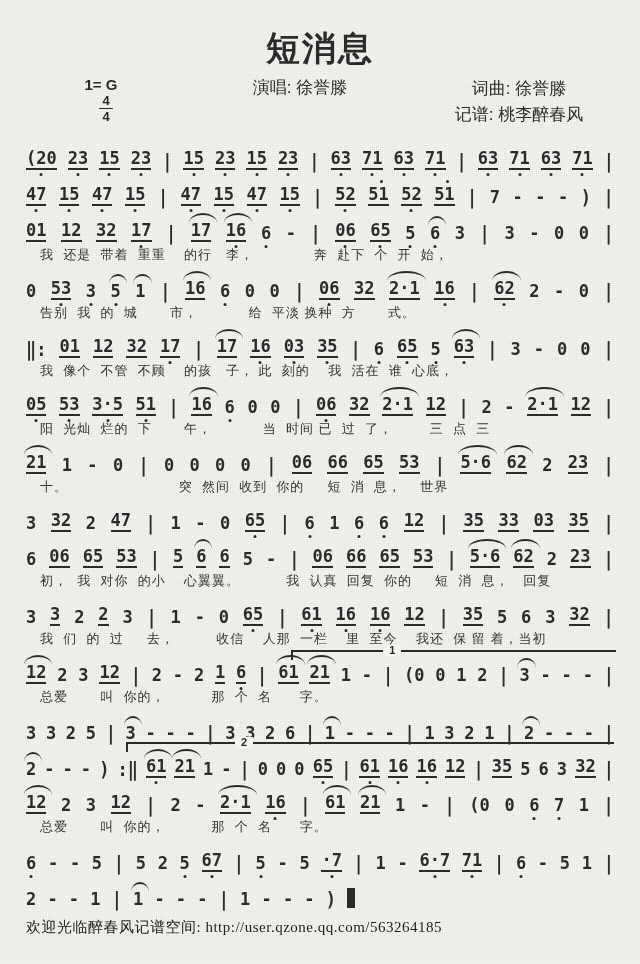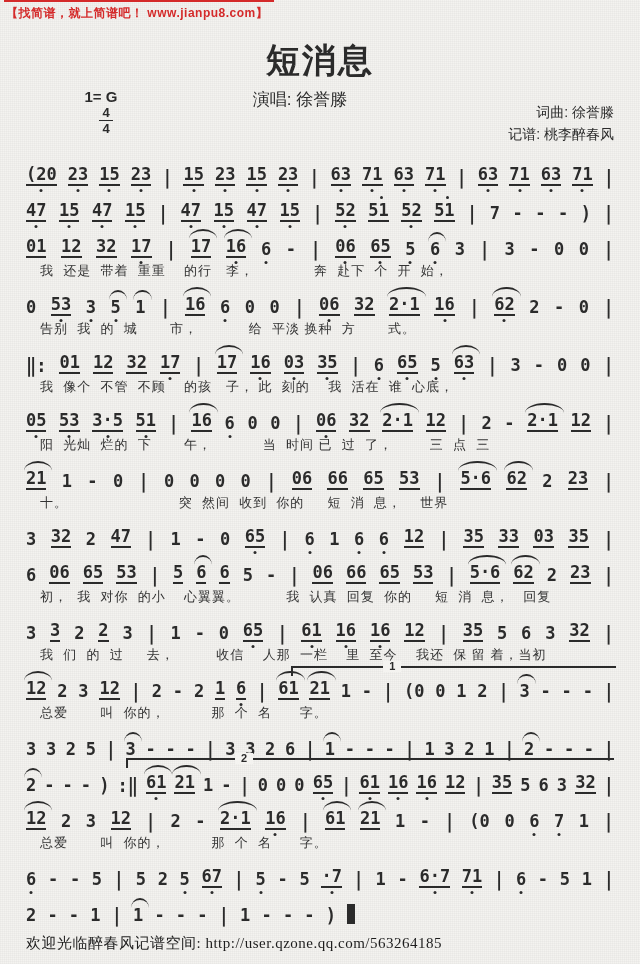--- a/index.html
+++ b/index.html
@@ -23,34 +23,34 @@
     font-size:12px; font-weight:bold;
     border-top:2px solid #d42a2a;
     padding:3px 6px 0 2px;
     letter-spacing:.5px;
     white-space:nowrap;
   }
   .title {
     text-align:center;
     font-size:34px; font-weight:bold;
     font-family:"DejaVu Sans", sans-serif;
-    padding-top:38px;
+    padding-top:26px;
     letter-spacing:2px;
   }
   .meta {
     display:flex; align-items:flex-start;
     margin-top:4px;
     font-size:16px;
   }
   .key { display:flex; align-items:center; font-weight:bold; font-size:15px; width:150px;flex-direction:column; }
   .ts { display:inline-flex; flex-direction:column; align-items:center; margin-left:10px; font-size:13px; font-weight:bold; line-height:1; }
   .ts i { font-style:normal; padding:1px 3px; }
   .ts i:first-child { border-bottom:1.5px solid #2b2b2b; }
   .performer { flex:1; text-align:center; font-size:17px; }
-  .credits { width:190px; text-align:right; font-size:14px; line-height:1.55;margin-top:14px; }
+  .credits { width:190px; text-align:center; font-size:17px; line-height:1.55; }
   .score { margin-top:14px; }
   .system { position:relative; margin-bottom:9px; }
   .notes {
     display:flex; justify-content:space-between; align-items:flex-end;
     font-family:"DejaVu Sans Mono", monospace;
     font-weight:bold; font-size:17px;
     height:27px;
     padding-top:8px;
   }
   .tok { position:relative; line-height:1; white-space:nowrap; }
@@ -93,21 +93,20 @@
     font-size:15px;
     color:#1d1d1d;
     letter-spacing:.5px;
   }
 </style>
 </head>
 <body>
 
 <div class="page">
 
-  <div class="watermark">【找简谱，就上简谱吧！ www.jianpu8.com】</div>
 
   <h1 class="title">短消息</h1>
 
   <div class="meta">
     <div class="key">
       <span>1= G</span>
       <span class="ts">
         <i>4</i>
         <i>4</i>
       </span>

